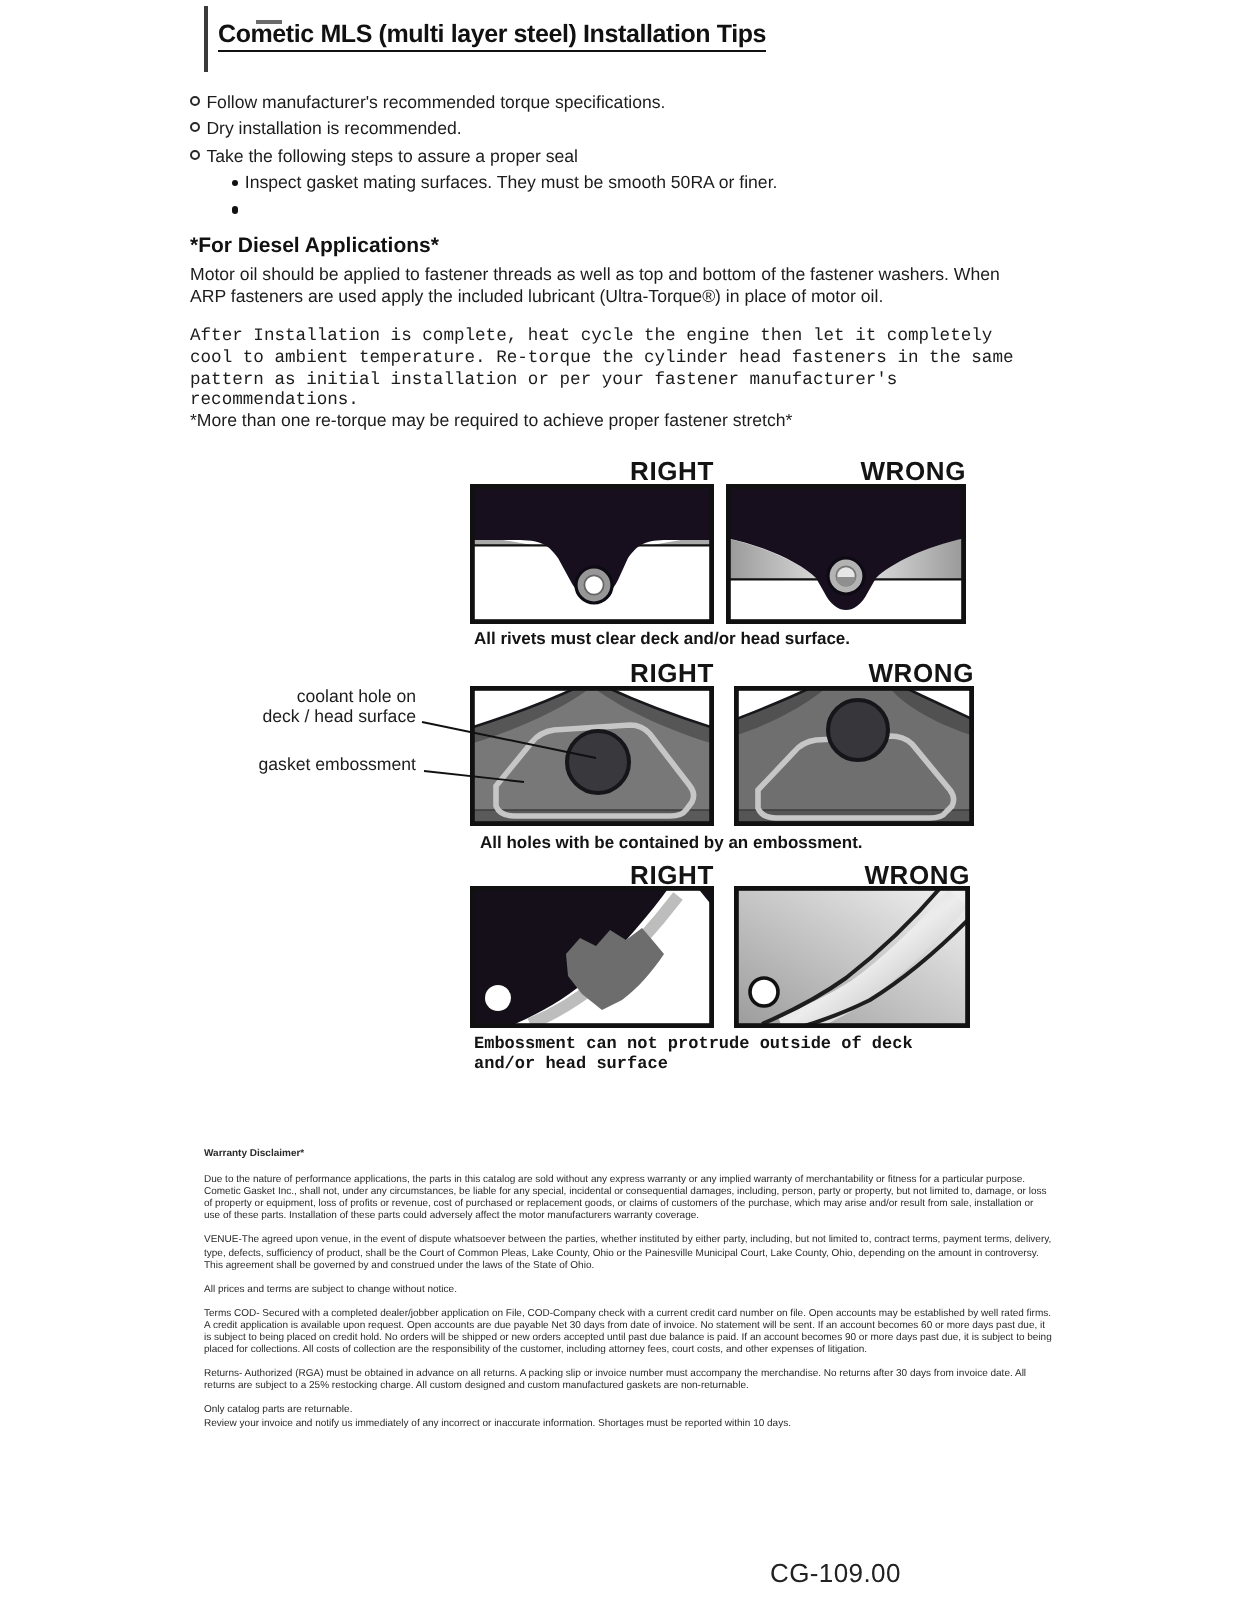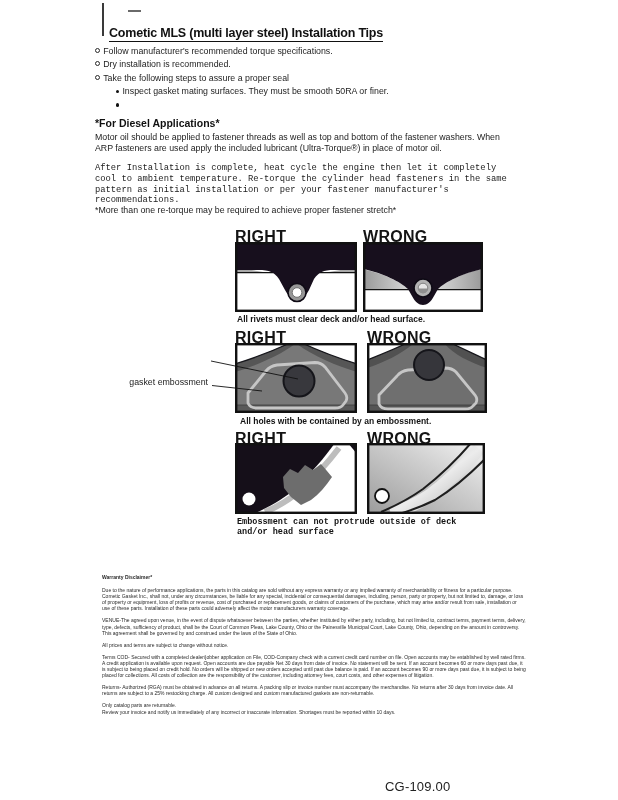--- a/index.html
+++ b/index.html
@@ -6,35 +6,35 @@
   .page{
     position:relative;width:618px;height:800px;background:#ffffff;overflow:hidden;
     font-family:"Liberation Sans", sans-serif;color:#1c1c1c;
   }
   .abs{position:absolute;}
   
   .artifact-vline{left:102px;top:3px;width:1.5px;height:33px;background:#3a3a3a;}
   .artifact-dash{left:128px;top:10px;width:13px;height:1.8px;background:#6a6a6a;}
   
   .title{
-    left:109px;top:26px;font-size:12.5px;font-weight:bold;letter-spacing:-0.2px;
+    left:109px;top:10px;font-size:12.5px;font-weight:bold;letter-spacing:-0.2px;
     color:#111;border-bottom:1.6px solid #111;padding-bottom:1px;margin:0;display:inline-block;
   }
   .bullets{left:95px;top:45px;width:430px;font-size:8.8px;line-height:13.4px;color:#1c1c1c;}
   .brow{white-space:nowrap;}
   .brow .bo{display:inline-block;width:3.2px;height:3.2px;border:0.9px solid #2a2a2a;border-radius:50%;margin-right:3px;vertical-align:1px;}
   .brow.sub{margin-left:21px;}
   .brow .bf{display:inline-block;width:3.4px;height:3.4px;background:#111;border-radius:50%;margin-right:3px;vertical-align:1px;}
   .sect-head{left:95px;top:117px;font-size:10.5px;font-weight:bold;color:#111;margin:0;}
   .para{font-size:8.8px;line-height:10.8px;color:#1c1c1c;width:412px;left:95px;margin:0;}
   .para.p1{top:132px;}
   .para.p2{top:163px;font-family:Liberation Mono, monospace;}
   .para.note{top:205px;}
   
-  .dlabel{font-size:16px;font-weight:bold;color:#141414;text-align:left;letter-spacing:0.3px;}
+  .dlabel{font-size:13px;font-weight:bold;color:#141414;text-align:right;letter-spacing:0.3px;}
   .cap{font-size:8.5px;font-weight:bold;color:#141414;line-height:10px;}
   .sidelabel{font-size:8.8px;color:#1c1c1c;text-align:right;line-height:9.6px;}
   svg{display:block;}
   
   .footer{left:102px;top:574px;width:424px;font-size:5px;line-height:6.1px;color:#2a2a2a;}
   .footer .fh{font-weight:bold;margin-bottom:7px;}
   .footer .fp{margin-bottom:6px;}
   .pagecode{left:385px;top:760px;font-size:13px;color:#222;letter-spacing:0.2px;margin-top:19px;}
 </style>
 </head>
@@ -94,20 +94,24 @@
     <circle cx="60" cy="46" r="4.8" fill="#e6e6e6" stroke="#777" stroke-width="0.9"></circle>
     <path d="M55.2,46.5 A4.8,4.8 0 0 0 64.8,46.5 Z" fill="#8f8f8f"></path>
     <rect x="1.2" y="1.2" width="117.6" height="67.6" fill="none" stroke="#111" stroke-width="2.4"></rect>
   </svg>
 
   <div class="abs cap" style="left:237px;top:314px;">All rivets must clear deck and/or head surface.</div>
 
   <div class="abs dlabel" style="left:235px;top:329px;width:122px;">RIGHT</div>
   <div class="abs dlabel" style="left:367px;top:329px;width:120px;">WRONG</div>
 
+  <div class="abs sidelabel" style="left:90px;top:344px;width:118px;">
+    <div>coolant hole on</div>
+    <div>deck / head surface</div>
+  </div>
   <div class="abs sidelabel" style="left:90px;top:378px;width:118px;">gasket embossment</div>
 
   <svg class="abs" style="left:235px;top:343px;" width="122" height="70" viewBox="0 0 122 70">
     <rect x="0" y="0" width="122" height="70" fill="#787878"></rect>
     <rect x="0" y="62" width="122" height="8" fill="#5a5a5a"></rect>
     <line x1="0" y1="62" x2="122" y2="62" stroke="#3d3d3d" stroke-width="0.8"></line>
     <path d="M0,0 H55 C38,8 16,16 0,21 Z" fill="#ffffff"></path>
     <path d="M122,0 H67 C84,8 106,16 122,21 Z" fill="#ffffff"></path>
     <path d="M55,0 C38,8 16,16 0,21 L0,29 C20,23 44,13 60,1 Z" fill="#565656"></path>
     <path d="M67,0 C84,8 106,16 122,21 L122,29 C102,23 78,13 62,1 Z" fill="#565656"></path>

